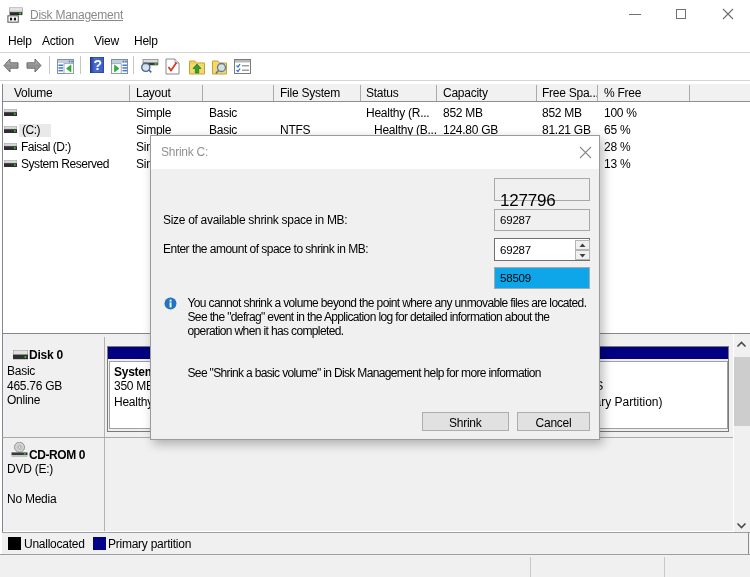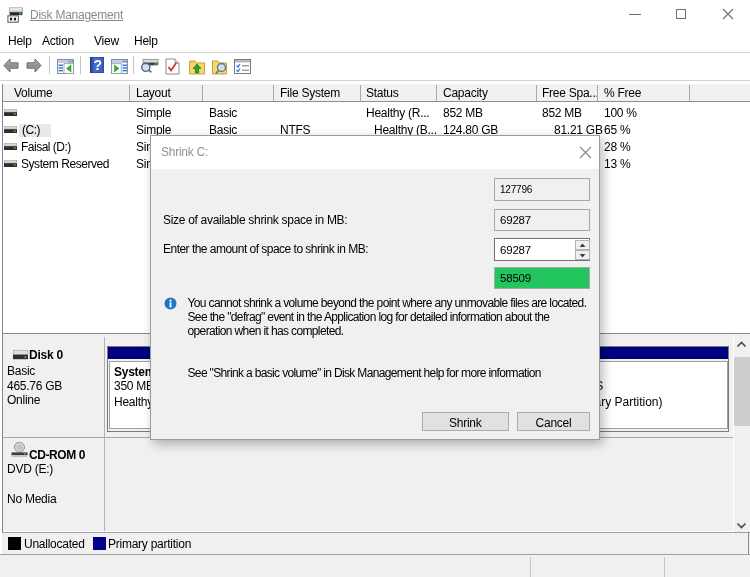--- a/index.html
+++ b/index.html
@@ -187,21 +187,21 @@
 <div class="abs t12 tc" style="left:542px;top:112.5px;">852 MB</div>
 <div class="abs t12 tc" style="left:604px;top:112.5px;">100 %</div>
 
 <div class="abs" style="left:19px;top:123.5px;width:32px;height:13px;background:#e9e9e9;"></div>
 <div class="abs t12 tc" style="left:22px;top:129.5px;letter-spacing:-0.5px;">(C:)</div>
 <div class="abs t12 tc" style="left:136px;top:129.5px;">Simple</div>
 <div class="abs t12 tc" style="left:209px;top:129.5px;">Basic</div>
 <div class="abs t12 tc" style="left:280px;top:129.5px;">NTFS</div>
 <div class="abs t12 tc" style="left:366px;top:129.5px;margin-left:8px;">Healthy (B...</div>
 <div class="abs t12 tc" style="left:443px;top:129.5px;">124.80 GB</div>
-<div class="abs t12 tc" style="left:542px;top:129.5px;margin-left:12px;">81.21 GB</div>
+<div class="abs t12 tc" style="left:542px;top:129.5px;">81.21 GB</div>
 <div class="abs t12 tc" style="left:604px;top:129.5px;">65 %</div>
 
 <div class="abs t12 tc" style="left:21px;top:146.5px;letter-spacing:-0.5px;">Faisal (D:)</div>
 <div class="abs t12 tc" style="left:136px;top:146.5px;">Simple</div>
 <div class="abs t12 tc" style="left:209px;top:146.5px;">Basic</div>
 <div class="abs t12 tc" style="left:280px;top:146.5px;">NTFS</div>
 <div class="abs t12 tc" style="left:366px;top:146.5px;">Healthy (P...</div>
 <div class="abs t12 tc" style="left:443px;top:146.5px;">340.51 GB</div>
 <div class="abs t12 tc" style="left:542px;top:146.5px;">96.33 GB</div>
 <div class="abs t12 tc" style="left:604px;top:146.5px;">28 %</div>
@@ -291,39 +291,39 @@
   <div class="abs" style="left:0;top:0;width:448px;height:33px;background:#fff;"></div>
   <div class="abs t12 tc" style="left:10px;top:16.5px;color:#8f9193;">Shrink C:</div>
   <svg class="abs" style="left:428px;top:10px;" width="13" height="13" viewBox="0 0 13 13">
     <path d="M1 1 L12 12 M12 1 L1 12" stroke="#8a8a8a" stroke-width="1.1"></path>
   </svg>
 
   <div class="abs t12 tc" style="left:12px;top:113.5px;letter-spacing:-0.52px;">Enter the amount of space to shrink in MB:</div>
   <div class="abs t12 tc" style="left:12px;top:84px;letter-spacing:-0.3px;">Size of available shrink space in MB:</div>
 
   <div class="abs" style="left:343px;top:42.5px;width:96px;height:22.5px;background:#f0f0f0;border:1px solid #a8a8a8;">
-    <div class="abs tc" style="left:5px;top:10px;font-size:10px;letter-spacing:-0.2px;">127796</div>
+    <div class="abs tc" style="left:5px;top:22px;font-size:17px;letter-spacing:-0.2px;">127796</div>
   </div>
   <div class="abs" style="left:343px;top:73px;width:96px;height:22.5px;background:#f0f0f0;border:1px solid #a8a8a8;">
     <div class="abs tc" style="left:5px;top:10px;font-size:11.5px;letter-spacing:-0.2px;">69287</div>
   </div>
   <div class="abs" style="left:343px;top:102.5px;width:96px;height:23px;background:#fff;border:1px solid #707070;">
     <div class="abs tc" style="left:5px;top:10.5px;font-size:11.5px;letter-spacing:-0.2px;">69287</div>
     <div class="abs" style="left:80px;top:0.5px;width:14.5px;height:10px;background:#f0f0f0;border:1px solid #b4b4b4;">
       <svg width="13" height="9">
           <path d="M3.5 6 L6.5 2.5 L9.5 6 Z" fill="#404040"></path>
         </svg>
     </div>
     <div class="abs" style="left:80px;top:11px;width:14.5px;height:10px;background:#f0f0f0;border:1px solid #b4b4b4;">
       <svg width="13" height="9">
           <path d="M3.5 3 L6.5 6.5 L9.5 3 Z" fill="#404040"></path>
         </svg>
     </div>
   </div>
-  <div class="abs" style="left:343px;top:131px;width:96px;height:22.5px;background:#22c55e;border:1px solid #a8a8a8;">
+  <div class="abs" style="left:343px;top:131px;width:96px;height:22.5px;background:#0ea5e9;border:1px solid #a8a8a8;">
     <div class="abs tc" style="left:5px;top:10px;font-size:11.5px;letter-spacing:-0.2px;">58509</div>
   </div>
 
   <svg class="abs" style="left:13px;top:161px;" width="13" height="13" viewBox="0 0 13 13">
     <circle cx="6.5" cy="6.5" r="6" fill="#2173c4"></circle>
     <rect x="5.6" y="2.6" width="1.9" height="2" fill="#fff"></rect>
     <rect x="5.6" y="5.4" width="1.9" height="5" fill="#fff"></rect>
   </svg>
   <div class="abs t12" style="left:36.5px;top:160px;line-height:14.4px;letter-spacing:-0.63px;">You cannot shrink a volume beyond the point where any unmovable files are located.<br>See the "defrag" event in the Application log for detailed information about the<br>operation when it has completed.</div>
 

